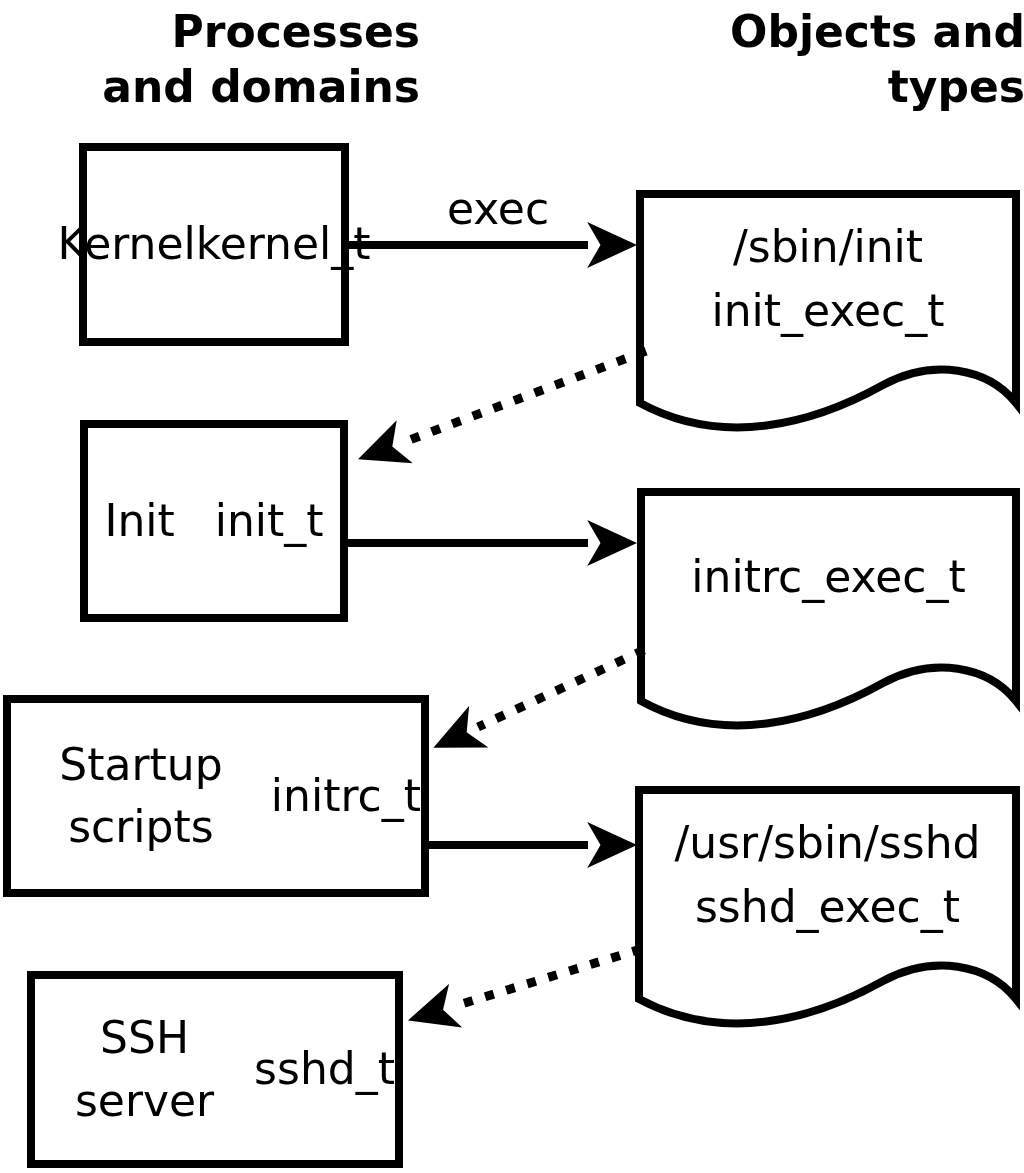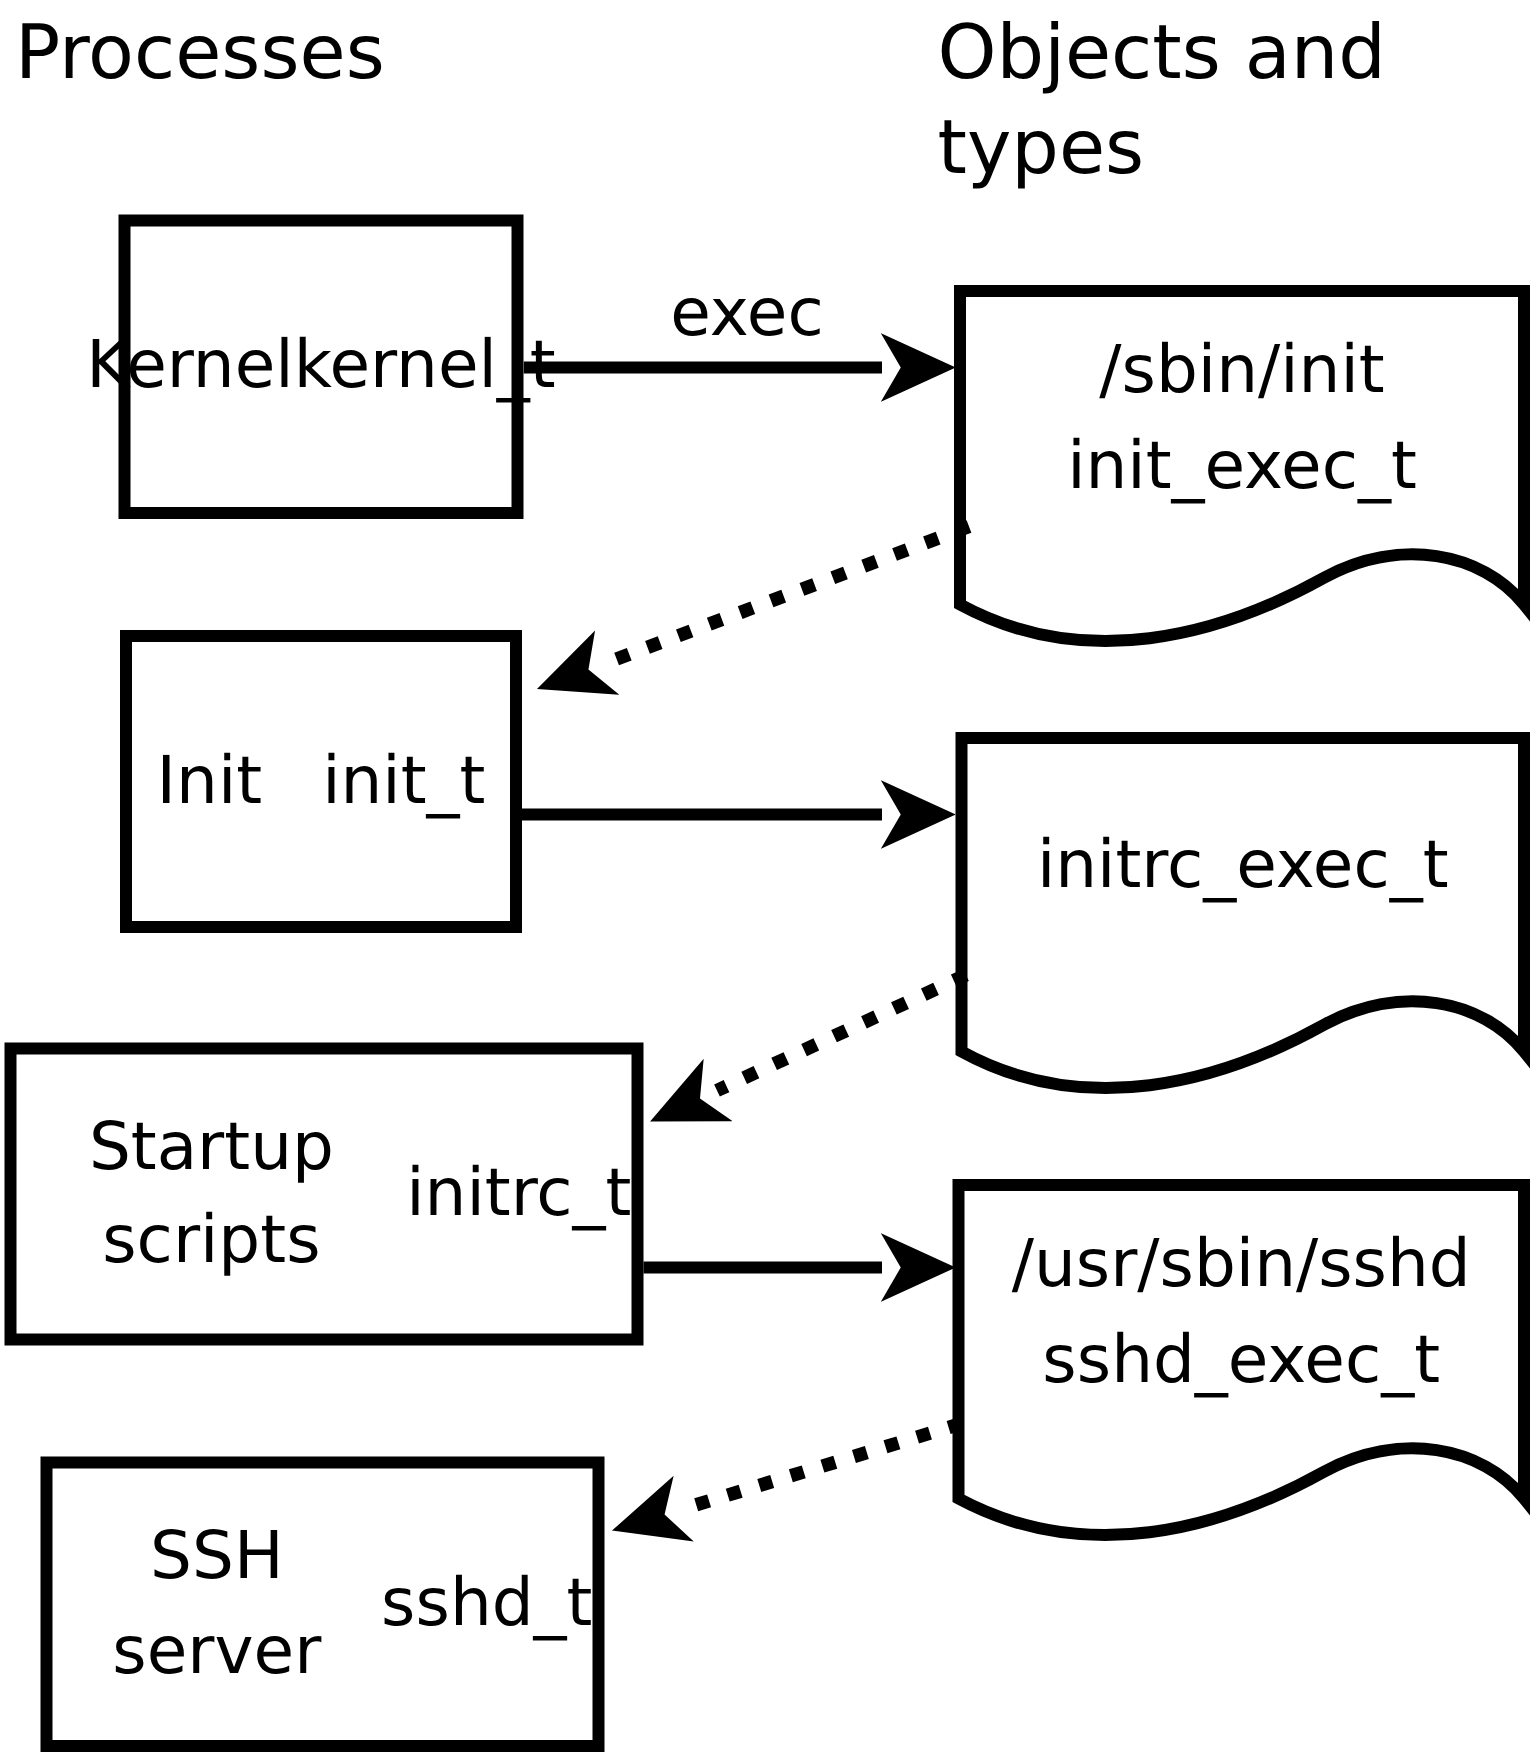--- a/index.html
+++ b/index.html
@@ -10,24 +10,24 @@
     width: 1024px;
     height: 1173px;
     background: var(--background);
     color: var(--ink);
     font-family: "DejaVu Sans", "Liberation Sans", sans-serif;
     overflow: hidden;
   }
   .layer-svg { position: absolute; left: 0; top: 0; color: var(--ink); }
   .hdr {
     position: absolute;
-    font-weight: normal;
-    font-size: 50px;
+    font-weight: bold;
+    font-size: 44px;
     line-height: 1.26;
-    text-align: left;
+    text-align: right;
     white-space: pre;
   }
   .node {
     position: absolute;
     border: 8px solid var(--ink);
     background: var(--background);
     display: flex;
     flex-direction: row;
     justify-content: center;
     align-items: center;
@@ -72,21 +72,21 @@
 
     <line class="solidline" marker-end="url(#dart)" x1="349" y1="245" x2="588" y2="245"></line>
     <line class="solidline" marker-end="url(#dart)" x1="347" y1="543" x2="588" y2="543"></line>
     <line class="solidline" marker-end="url(#dart)" x1="428" y1="845" x2="588" y2="845"></line>
 
     <line class="dotline" marker-end="url(#dart)" x1="646" y1="351" x2="404" y2="442"></line>
     <line class="dotline" marker-end="url(#dart)" x1="644" y1="650" x2="478" y2="727"></line>
     <line class="dotline" marker-end="url(#dart)" x1="641" y1="949" x2="455" y2="1006"></line>
   </svg>
 
-  <div class="hdr" style="left:10px; top:4px; width:410px;"><span>Processes</span><br></div>
+  <div class="hdr" style="left:10px; top:4px; width:410px;"><span>Processes</span><br><span>and domains</span></div>
 
   <div class="hdr" style="left:625px; top:4px; width:400px;"><span>Objects and</span><br><span>types</span></div>
 
   <div class="node" style="left:79px; top:143px; width:270px; height:203px;">
     <span>Kernel</span>
     <span>kernel_t</span>
   </div>
 
   <div class="node" style="left:80px; top:420px; width:268px; height:202px;gap:40px;">
     <span>Init</span>

